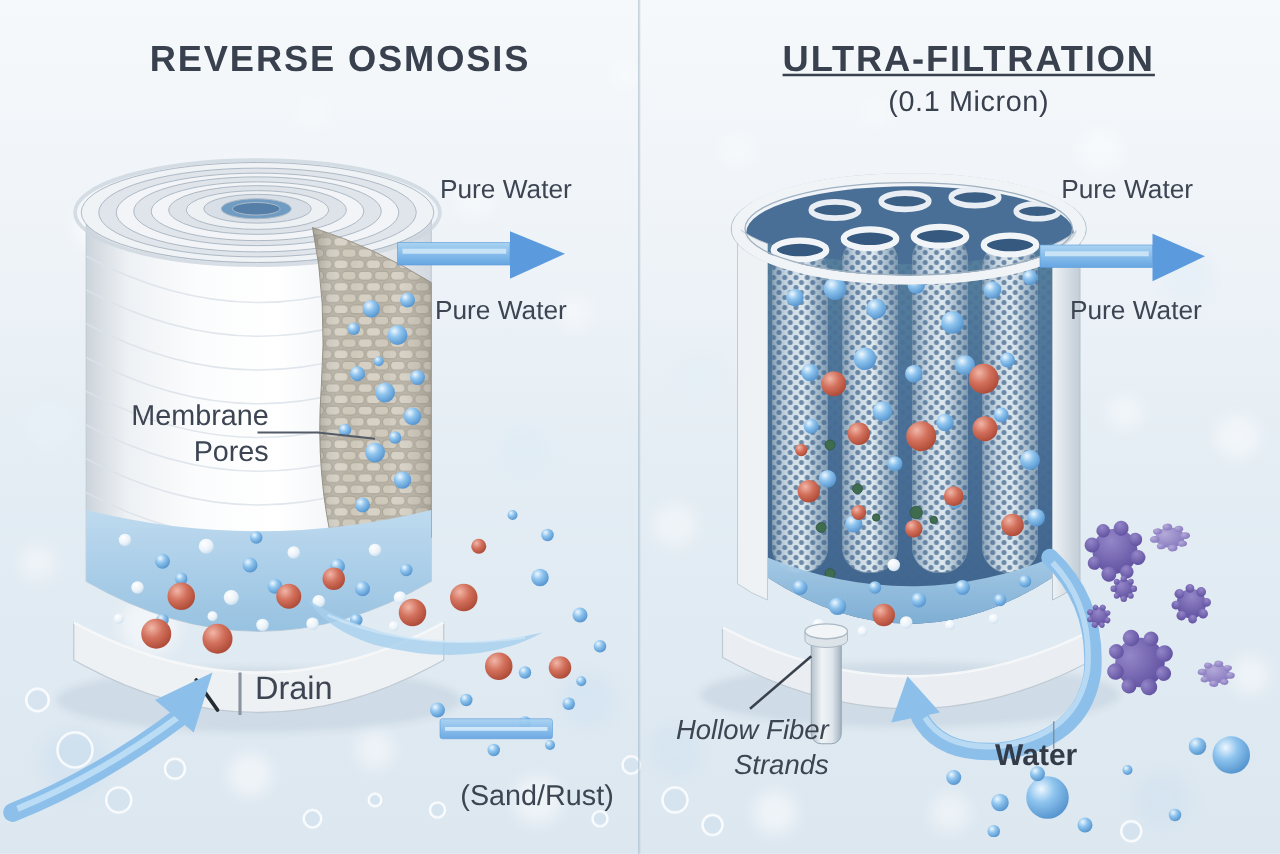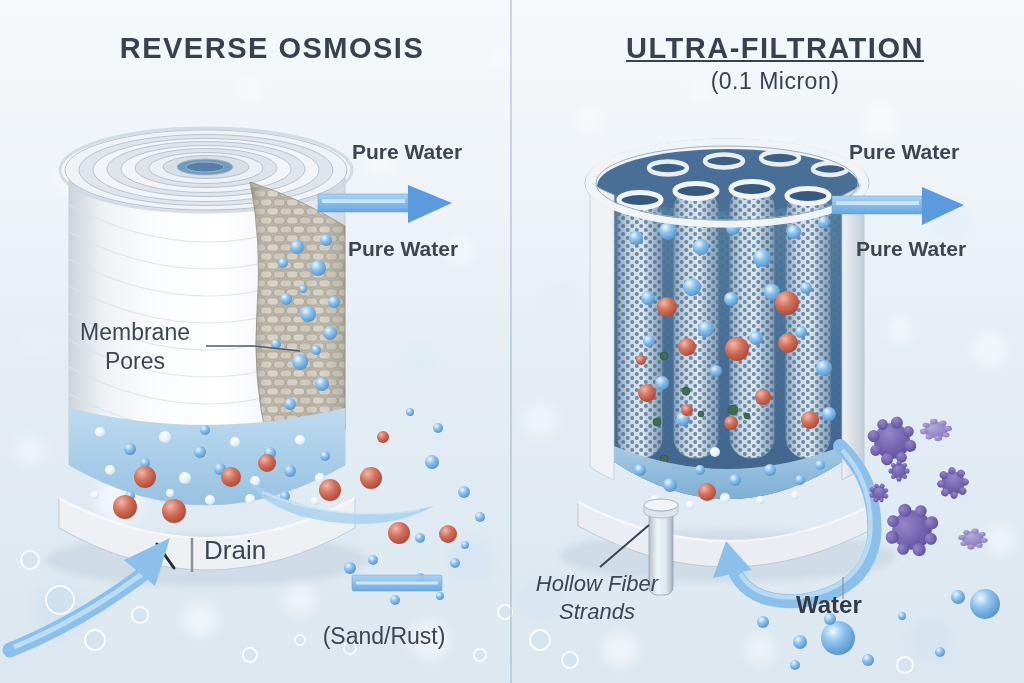--- a/index.html
+++ b/index.html
@@ -5,22 +5,22 @@
   html,body{margin:0;padding:0;background:#e7eef5;}
   #canvas{
     position:relative;width:1024px;height:683px;overflow:hidden;
     font-family:"Liberation Sans",sans-serif;
     background:linear-gradient(180deg,#f6f9fb 0%,#eef3f8 30%,#e4edf4 55%,#dce7f0 100%);
   }
   #scene{position:absolute;left:0;top:0;}
   .lbl{position:absolute;color:#3d4553;white-space:pre-line;}
   .title{font-weight:bold;font-size:29px;letter-spacing:1.5px;color:#39414f;text-align:center;}
   .subtitle{font-size:23px;color:#39414f;text-align:center;letter-spacing:.5px;}
-  .small-label{font-size:21px;font-weight:bold;}
-  .center{text-align:center;}
+  .small-label{font-size:21px;}
+  .center{text-align:right;}
 </style>
 </head>
 <body>
 
 <div id="canvas">
 
 <svg id="scene" width="1024" height="683" viewBox="0 0 1024 683">
 <defs>
   <filter id="soft" x="-50%" y="-50%" width="200%" height="200%">
           <feGaussianBlur stdDeviation="6"></feGaussianBlur>

